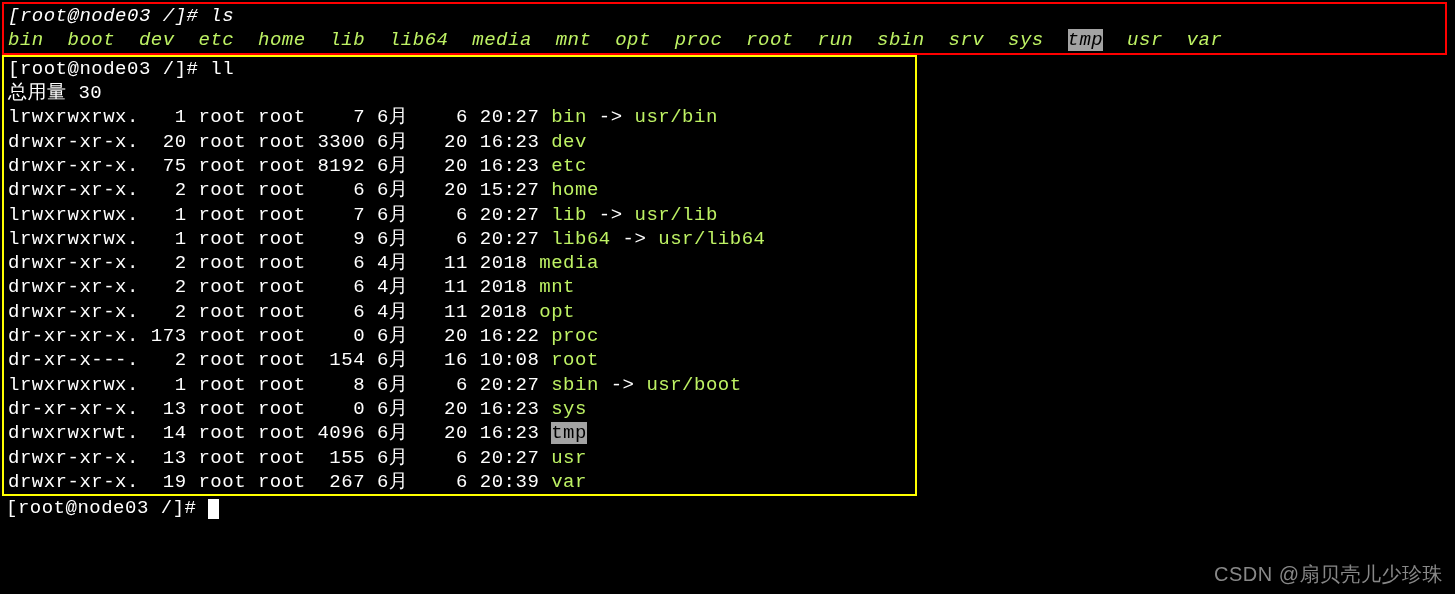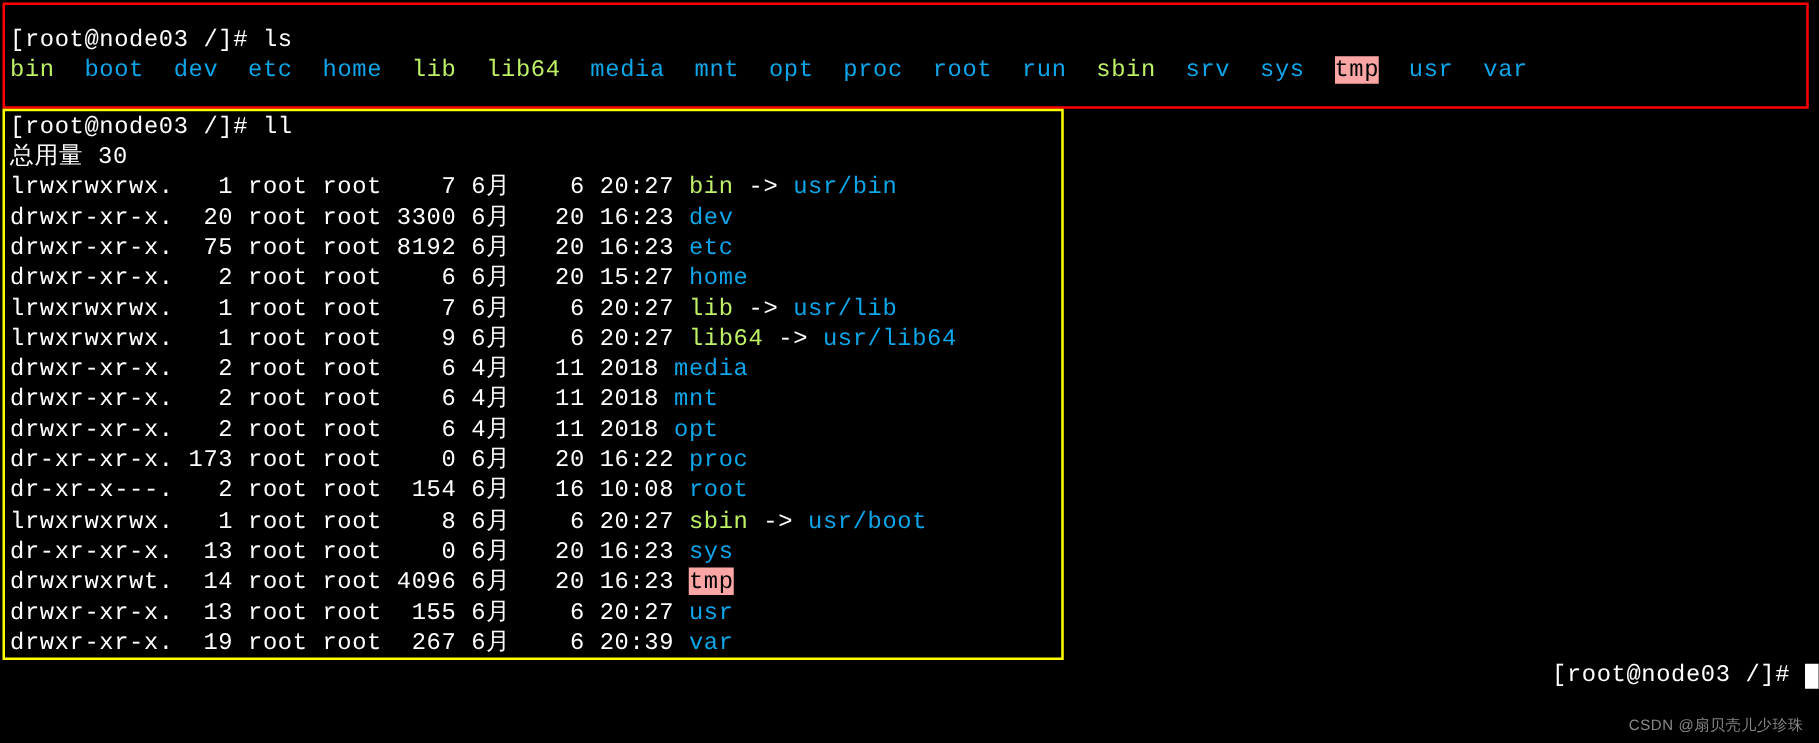--- a/index.html
+++ b/index.html
@@ -10,61 +10,61 @@
       font-size: 19px;
       line-height: 1.28;
       width: 1455px;
       height: 594px;
       overflow: hidden;
       position: relative;
       letter-spacing: 0.5px;
     }
     .red-box {
       border: 2px solid #ff0000;
-      padding: 16px 4px;
+      padding: 0 4px;
       margin: 2px 8px 0 2px;
+      font-style: italic;
     }
     .yellow-box {
       border: 2px solid #ffff00;
       padding: 0 4px;
       margin: 0 0 0 2px;
-      width: 849px;
+      width: 915px;
     }
     .prompt-line {
       white-space: pre;
     }
     .ls-line {
       white-space: pre;
     }
-    .dir-blue { color: #0ea5e9; }
+    .dir-blue { color: #bef264; }
     .link-cyan { color: #bef264; }
-    .tmp-green { background: #fca5a5; color: #000; }
+    .tmp-green { background: #a3a3a3; color: #000; }
     .arrow { color: #fff; }
     .row {
       white-space: pre;
     }
     .watermark {
       position: absolute;
       bottom: 6px;
       right: 12px;
       color: #888;
-      font-size: 12px;
+      font-size: 20px;
       font-family: sans-serif;
     }
     .cursor {
       background: #fff;
       display: inline-block;
       width: 11px;
       height: 20px;
       vertical-align: text-bottom;
     }
     .bottom-prompt {
       padding-left: 6px;
       white-space: pre;
-      text-align: right;
     }
   </style>
 </head>
 <body>
 
 <div class="red-box">
   <div class="prompt-line">[root@node03 /]# ls</div>
   <div class="ls-line" id="ls-output"><span class="link-cyan">bin</span>  <span class="dir-blue">boot</span>  <span class="dir-blue">dev</span>  <span class="dir-blue">etc</span>  <span class="dir-blue">home</span>  <span class="link-cyan">lib</span>  <span class="link-cyan">lib64</span>  <span class="dir-blue">media</span>  <span class="dir-blue">mnt</span>  <span class="dir-blue">opt</span>  <span class="dir-blue">proc</span>  <span class="dir-blue">root</span>  <span class="dir-blue">run</span>  <span class="link-cyan">sbin</span>  <span class="dir-blue">srv</span>  <span class="dir-blue">sys</span>  <span class="tmp-green">tmp</span>  <span class="dir-blue">usr</span>  <span class="dir-blue">var</span></div>
 </div>
 

